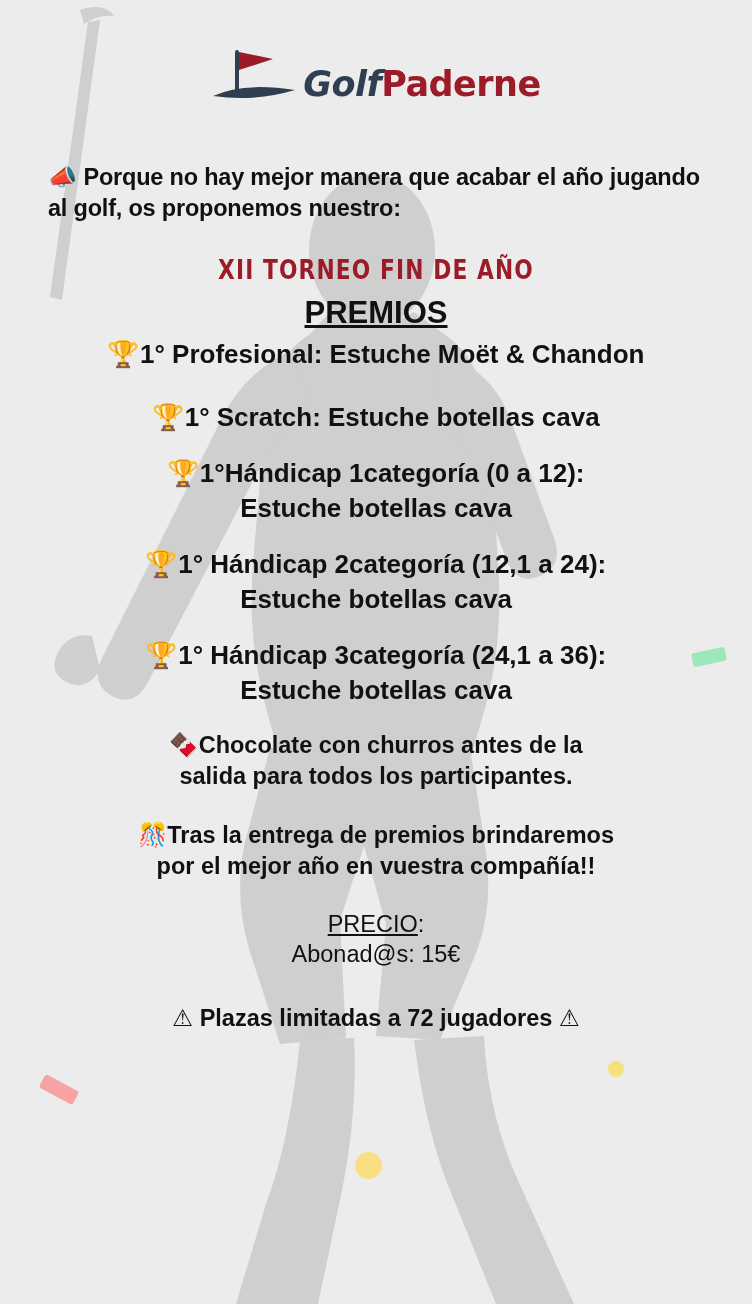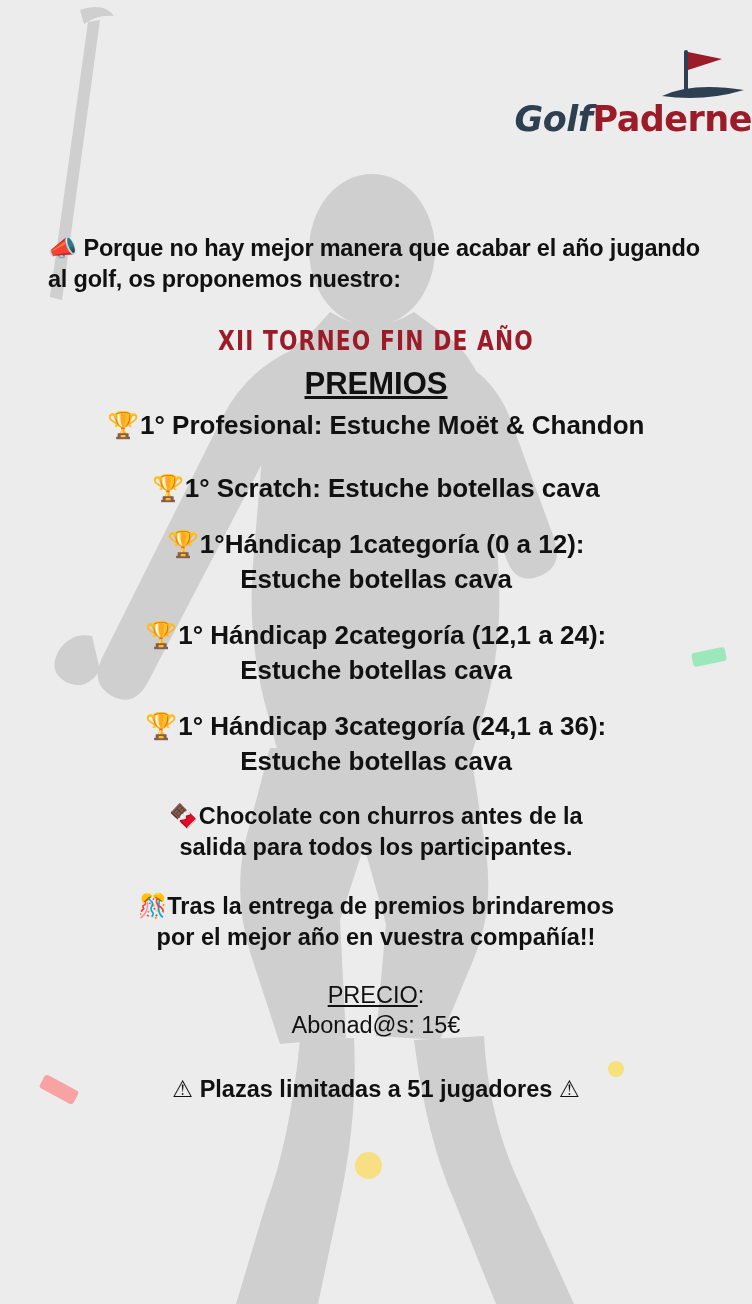--- a/index.html
+++ b/index.html
@@ -61,41 +61,40 @@
 
   
   .logo-wrap {
     position: relative;
     z-index: 2;
     width: 100%;
     padding-top: 44px;
     display: flex;
     justify-content: center;
     align-items: flex-end;
-    flex-direction: column;
   }
   .logo-mark { margin-right: 6px; }
   .logo-text {
     font-family: "DejaVu Sans", sans-serif;
     font-size: 35px;
     line-height: 1;
     letter-spacing: -0.5px;
     position: relative;
     top: -4px;
   }
   .logo-golf { color: #2f3f52; font-style: italic; font-weight: 600; }
   .logo-paderne { color: #9b1b28; font-weight: 700; }
 
   
   .content {
     position: relative;
     z-index: 2;
     width: 100%;
     padding: 0 48px;
-    margin-top: 92px;
+    margin-top: 56px;
     text-align: center;
     color: #111;
   }
   .para {
     font-size: 23.5px;
     font-weight: 700;
     line-height: 1.34;
     letter-spacing: -0.2px;
   }
   .intro { text-align: left; margin-bottom: 30px; }
@@ -245,18 +244,18 @@
       <span>por el mejor año en vuestra compañía!!</span>
     </div>
 
     <div class="price-head">
       <u>PRECIO</u><span>:</span>
     </div>
     <div class="price-line">Abonad@s: 15€</div>
 
     <div class="limit">
       <span class="emoji">⚠</span>
-      <span>Plazas limitadas a 51 jugadores</span>
+      <span>Plazas limitadas a 72 jugadores</span>
       <span class="emoji">⚠</span>
     </div>
 
   </div>
 </div>
 
 </body></html>

